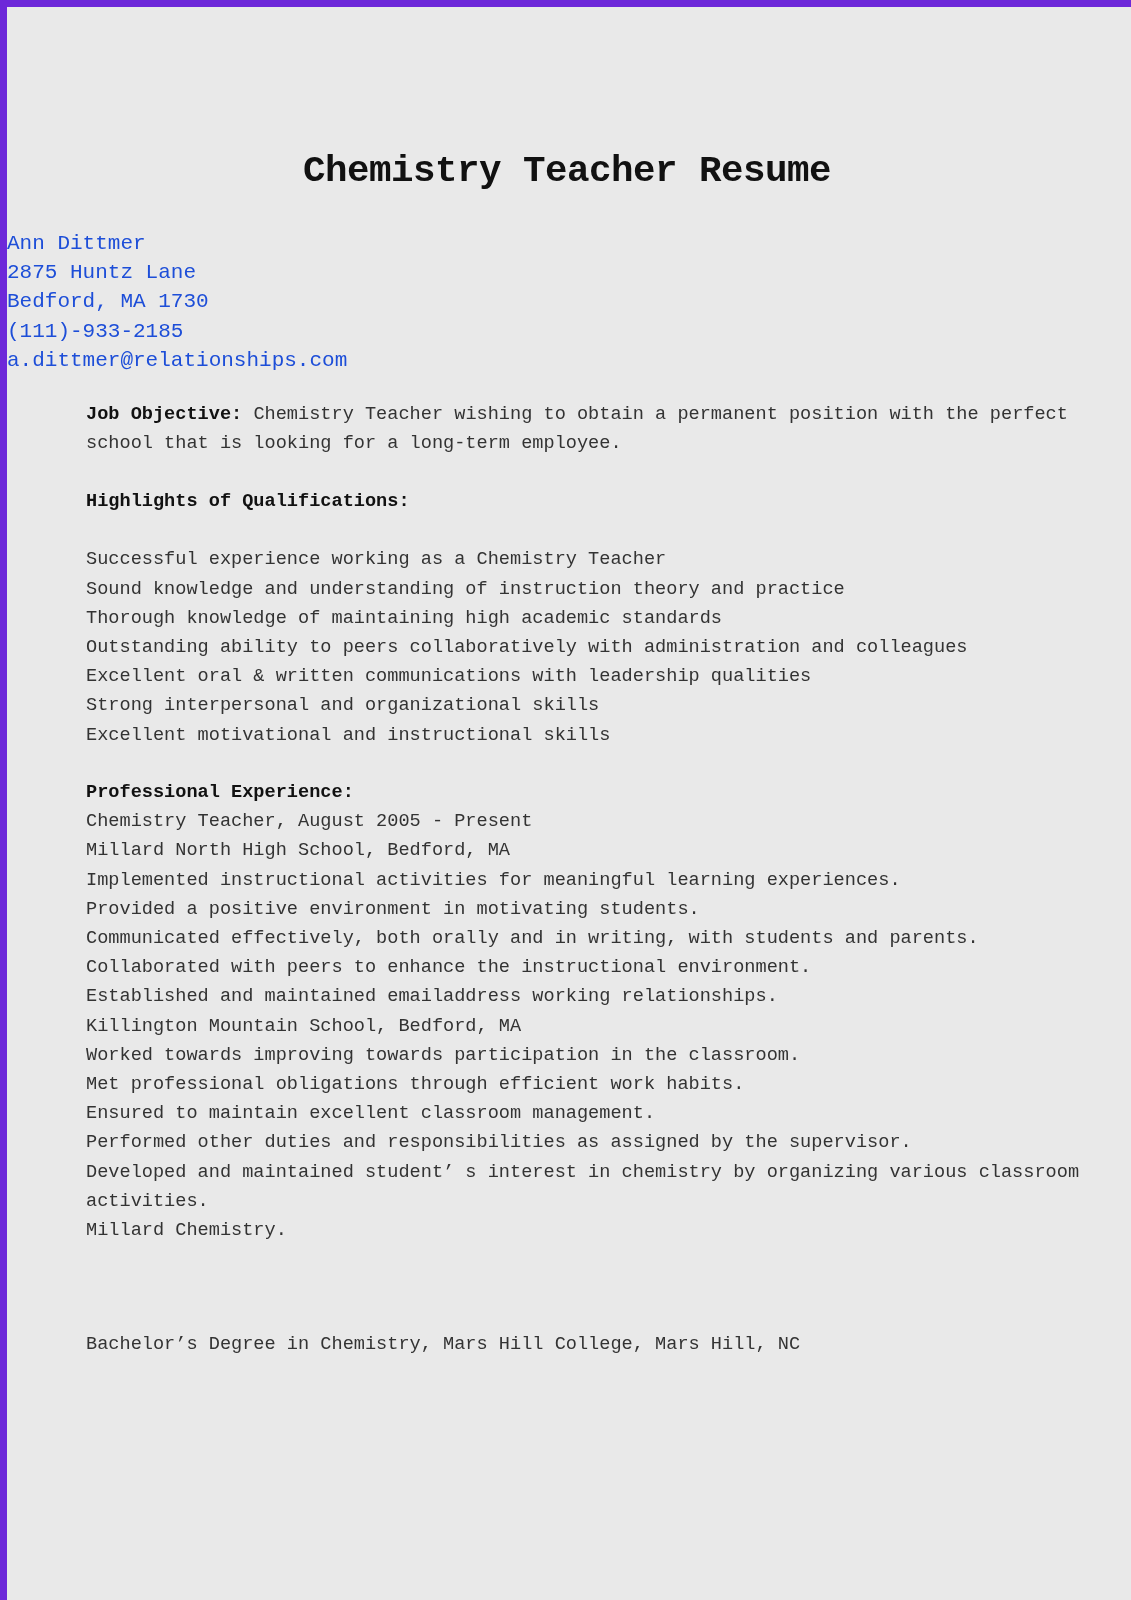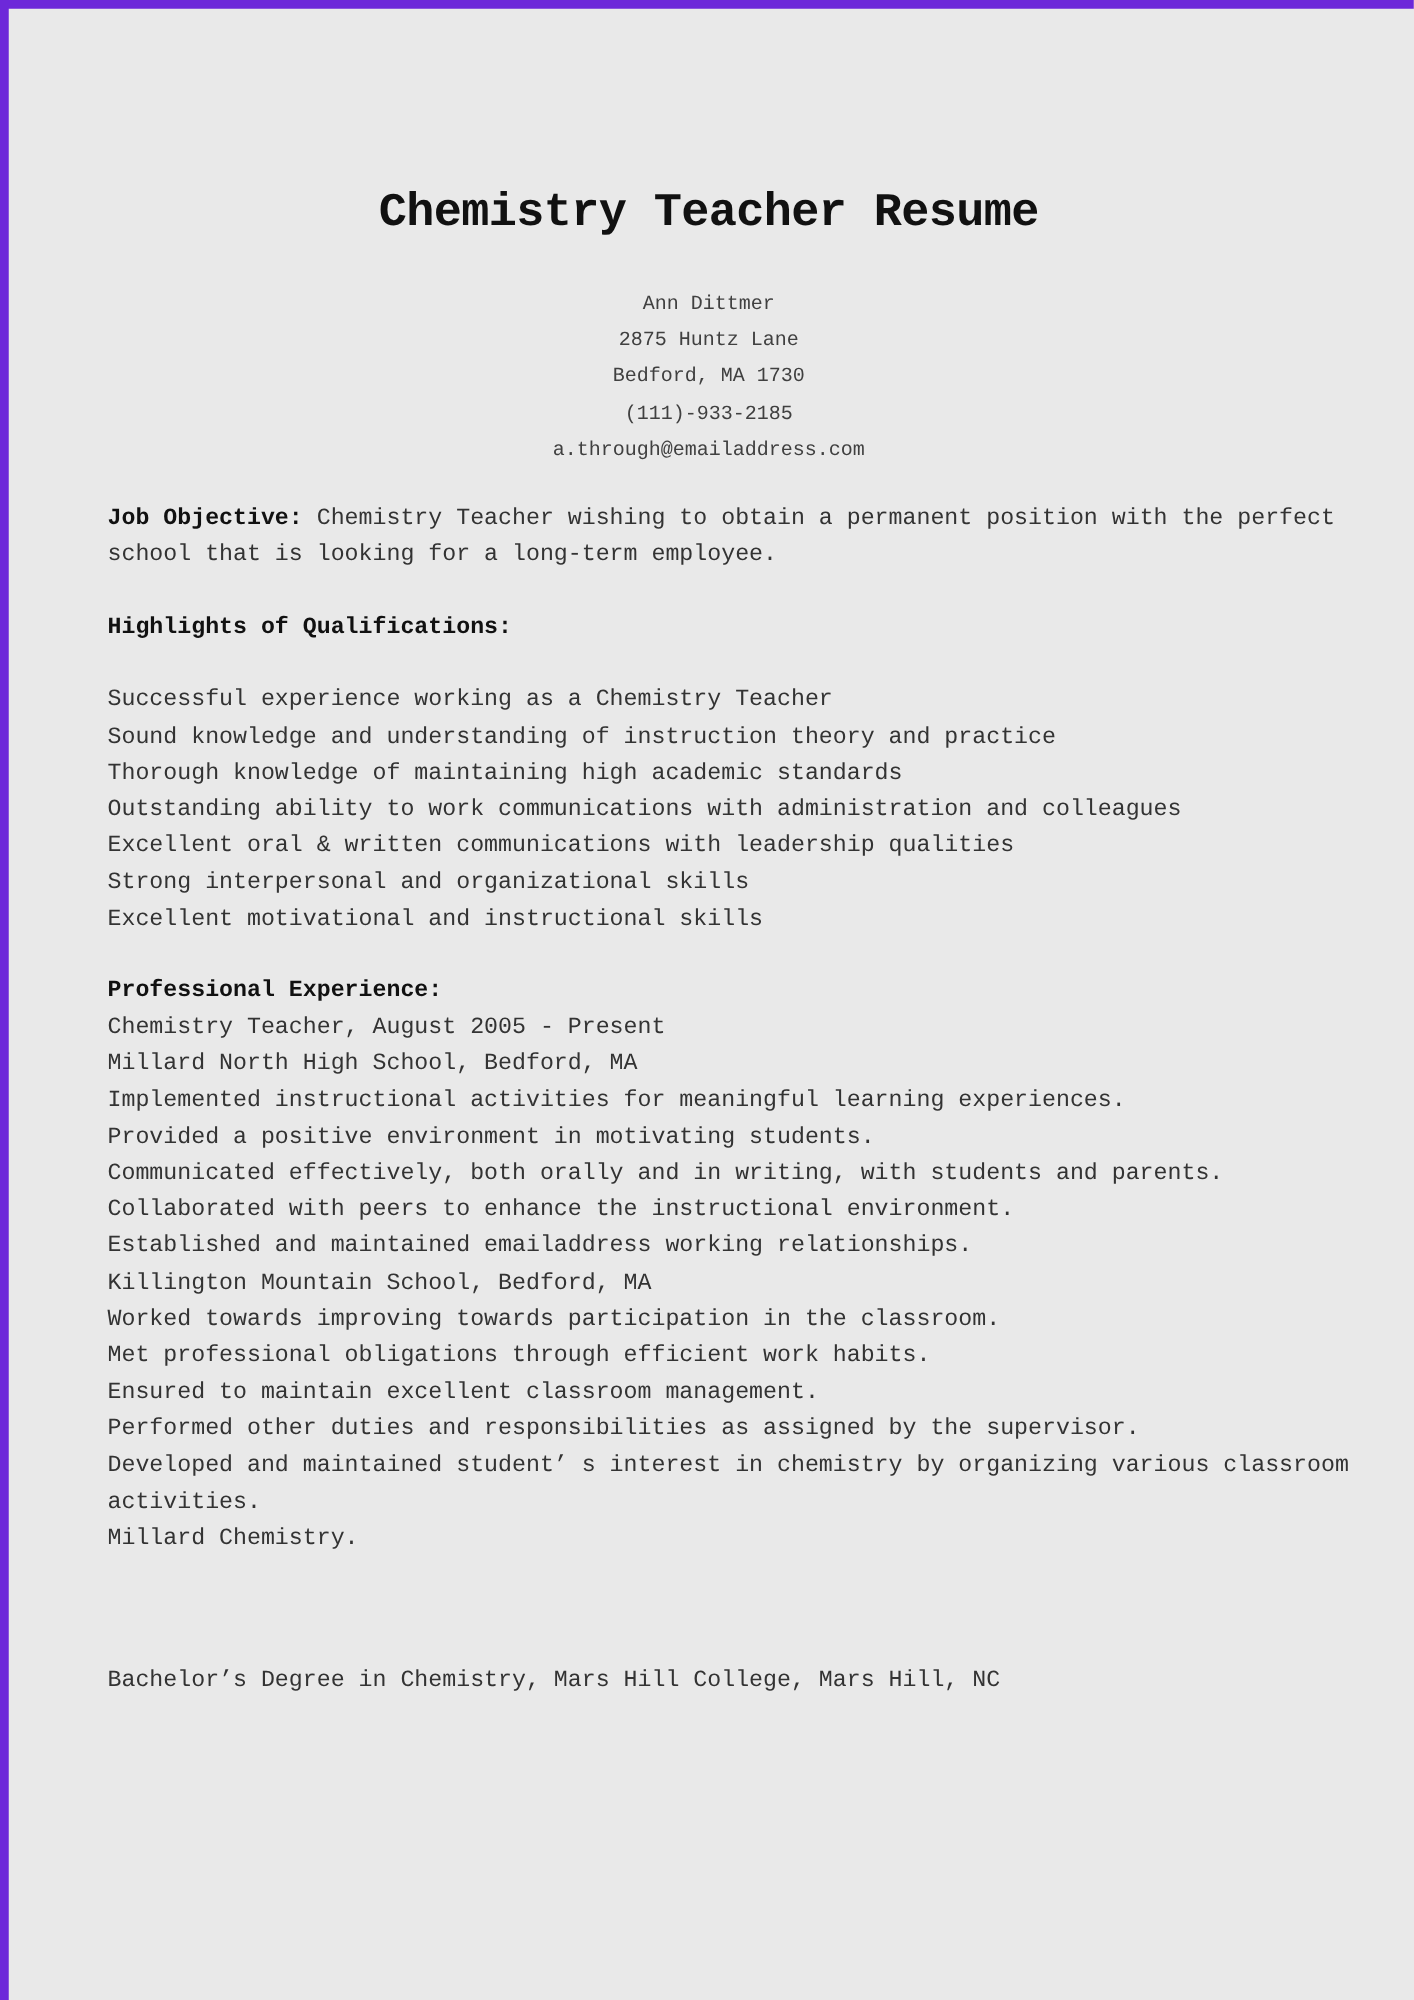--- a/index.html
+++ b/index.html
@@ -18,22 +18,22 @@
   }
   .title {
     position: absolute; left: 0; width: 1120px; top: 140px;
     text-align: center;
     font-size: 37.5px; font-weight: bold; color: #111;
     line-height: 48px;
     letter-spacing: -0.5px;
   }
   .contact {
     position: absolute; left: 0; width: 1120px; top: 222px;
-    text-align: center;
-    font-size: 16px; line-height: 29.2px; color: #404040;
+    text-align: left;
+    font-size: 21px; line-height: 29.2px; color: #1d4ed8;
   }
   .contact div { white-space: pre; }
   .block {
     position: absolute; left: 79px; width: 990px;
     font-size: 18.6px; line-height: 29.2px; color: #333;
   }
   .line { white-space: pre; }
   .label { font-weight: bold; color: #111; }
   .heading { font-weight: bold; color: #111; white-space: pre; }
 </style>
@@ -42,35 +42,35 @@
 
 <div class="page">
 
   <div class="title">Chemistry Teacher Resume</div>
 
   <div class="contact">
     <div>Ann Dittmer</div>
     <div>2875 Huntz Lane</div>
     <div>Bedford, MA 1730</div>
     <div>(111)-933-2185</div>
-    <div>a.through@emailaddress.com</div>
+    <div>a.dittmer@relationships.com</div>
   </div>
 
   <div class="block" style="top:393px;">
     <div class="line"><span class="label">Job Objective:</span><span> Chemistry Teacher wishing to obtain a permanent position with the perfect</span></div>
     <div class="line">school that is looking for a long-term employee.</div>
   </div>
 
   <div class="block" style="top:480px;">
     <div class="heading">Highlights of Qualifications:</div>
     <div class="line" style="height:29.2px"></div>
     <div class="line">Successful experience working as a Chemistry Teacher</div>
     <div class="line">Sound knowledge and understanding of instruction theory and practice</div>
     <div class="line">Thorough knowledge of maintaining high academic standards</div>
-    <div class="line">Outstanding ability to work communications with administration and colleagues</div>
+    <div class="line">Outstanding ability to peers collaboratively with administration and colleagues</div>
     <div class="line">Excellent oral &amp; written communications with leadership qualities</div>
     <div class="line">Strong interpersonal and organizational skills</div>
     <div class="line">Excellent motivational and instructional skills</div>
   </div>
 
   <div class="block" style="top:771px;">
     <div class="heading">Professional Experience:</div>
     <div class="line">Chemistry Teacher, August 2005 - Present</div>
     <div class="line">Millard North High School, Bedford, MA</div>
     <div class="line">Implemented instructional activities for meaningful learning experiences.</div>

